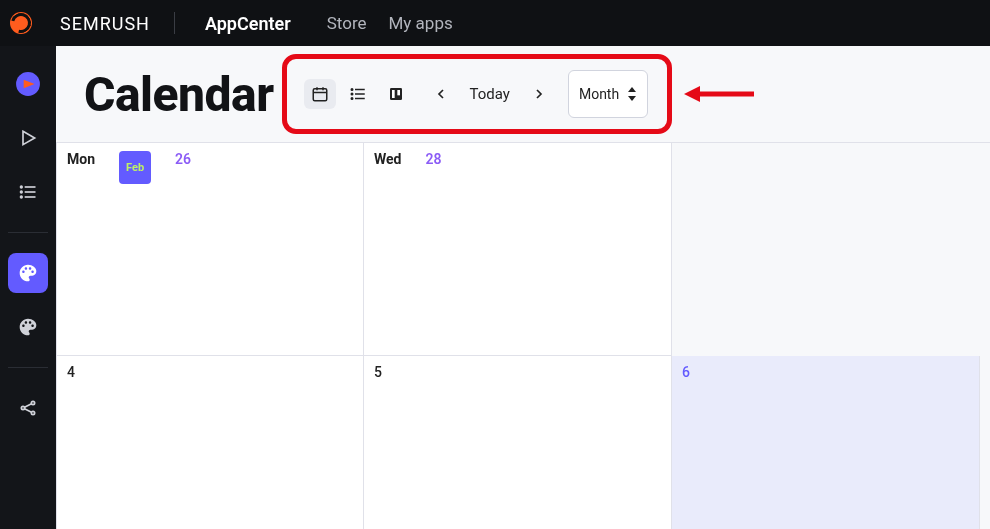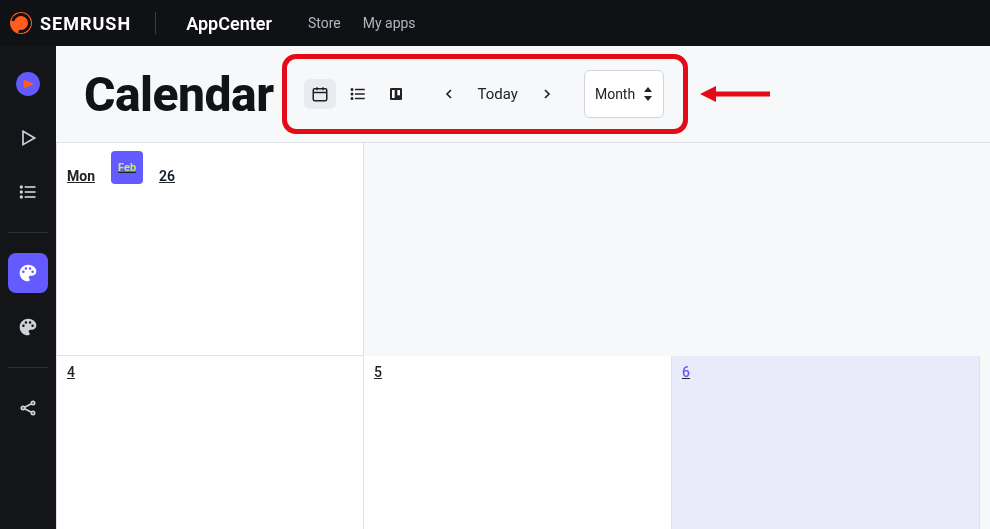--- a/index.html
+++ b/index.html
@@ -20,40 +20,40 @@
     --control-hover: #e9ebf0;
   }
   html, body { margin:0; padding:0; height:100%; font-family: -apple-system, BlinkMacSystemFont, "Segoe UI", Roboto, Arial, sans-serif; }
   body { background: var(--bg-page); color: var(--text-dark); width:990px; height:529px; overflow:hidden; position:relative; }
 
   
   .topbar { position:absolute; top:0; left:0; right:0; height:46px; background: var(--bg-dark); display:flex; align-items:center; padding:0 10px; gap:18px; color:#fff; }
   .brand { display:flex; align-items:center; gap:8px; }
   .brand-icon { width:22px; height:22px; border-radius:50%; background:#ff5c1e; display:flex; align-items:center; justify-content:center; }
   .brand-icon-inner { width:14px; height:14px; border:3px solid #111; border-radius:50%; border-left-color:transparent; transform:rotate(-30deg); }
-  .brand-text { font-weight:700; letter-spacing:1px; font-size:18px; }
+  .brand-text { font-weight:400; letter-spacing:1px; font-size:18px;margin-left:20px; }
   .brand-sep { width:1px; height:22px; background:#3a3d44; margin:0 2px 0 6px; }
   .appcenter { font-size:18px; font-weight:600; color:#fff;margin-left:10px; }
   .topnav { display:flex; gap:22px; margin-left:18px; }
-  .topnav a { color:#b2b5bd; font-size:14px; cursor:pointer; }
+  .topnav a { color:#b2b5bd; font-size:17px; cursor:pointer; }
 
   
   .sidebar { position:absolute; top:46px; left:0; bottom:0; width:56px; background: var(--bg-sidebar); display:flex; flex-direction:column; align-items:center; padding-top:18px; gap:14px; }
   .side-item { width:40px; height:40px; border-radius:8px; display:flex; align-items:center; justify-content:center; color:#cfd1d8; cursor:pointer; }
   .side-item.active { background: var(--accent-blue); color:#fff; }
   .side-sep { height:1px; width:40px; background:#2a2d34; margin:6px 0; }
 
   
   .page { position:absolute; top:46px; left:56px; right:0; bottom:0; background: var(--bg-page); }
   .page-head { display:flex; align-items:center; gap:16px; padding:18px 28px 6px 28px; position:relative; }
   .page-title { font-size:48px; font-weight:800; letter-spacing:-0.5px; }
 
   
   .toolbar-wrap { position:relative; display:inline-flex; }
-  .toolbar { display:flex; align-items:center; gap:22px; padding:6px 14px; }
+  .toolbar { display:flex; align-items:center; gap:14px; padding:6px 14px; }
   .annot-box { position:absolute; top:-10px; left:-8px; right:-10px; bottom:-10px; border:5px solid var(--red); border-radius:14px; pointer-events:none; }
   .annot-arrow { position:absolute; left:100%; top:50%; transform:translateY(-50%); margin-left:22px; display:flex; align-items:center; pointer-events:none; }
 
   .view-switch { display:flex; align-items:center; gap:6px; }
   .icon-btn { width:32px; height:30px; border-radius:6px; display:flex; align-items:center; justify-content:center; color:#333; cursor:pointer; }
   .icon-btn.active { background: var(--control-hover); }
 
   .nav-ctrl { display:flex; align-items:center; gap:6px; }
   .nav-btn { width:30px; height:30px; display:flex; align-items:center; justify-content:center; color:#333; cursor:pointer; border-radius:6px; }
   .today-btn { padding:0 8px; height:30px; display:flex; align-items:center; font-size:15px; color:#222; cursor:pointer; border-radius:6px; }
@@ -61,24 +61,24 @@
   .range-select { height:30px; border:1px solid var(--control-border); background: var(--control-bg); border-radius:6px; padding:8px 10px; display:flex; align-items:center; gap:8px; cursor:pointer; font-size:14px; color:#222; }
 
   
   .calendar { margin-top:12px; border-top:1px solid var(--border); }
   .row { display:flex; }
   .cell { width:308px; border-right:1px solid var(--border); border-bottom:1px solid var(--border); background: var(--bg-white); padding:8px 10px; box-sizing:border-box; position:relative; }
   .row1 .cell { height:213px; }
   .row2 .cell { height:213px; }
   .cell:first-child { border-left:1px solid var(--border); }
   .cell.highlight { background: var(--cell-high); }
-  .date-line { display:flex; align-items:flex-end; gap:16px; font-size:14px; font-weight:700; color:#222;text-decoration:underline; }
+  .date-line { display:flex; align-items:flex-start; gap:24px; font-size:14px; font-weight:700; color:#222; }
   .dow { font-weight:700; }
   .month-badge { background: var(--badge-blue); color:#bef264; font-size:11px; font-weight:700; padding:10px 7px; border-radius:4px; }
-  .daynum { color:#0f172a; font-weight:600; }
+  .daynum { color:#8b5cf6; font-weight:600; }
   .daynum.only { font-weight:500; color:#222; }
   .daynum.accent { color: var(--accent-blue); }
 </style>
 </head>
 <body>
 
 <div class="topbar">
   <div class="brand">
     <div class="brand-icon">
         <div class="brand-icon-inner"></div>
@@ -206,20 +206,26 @@
 
   <div class="calendar">
     <div class="row row1">
       <div class="cell">
         <div class="date-line">
           <span class="dow">Mon</span>
           <span class="month-badge">Feb</span>
           <span class="daynum">26</span>
         </div>
       </div>
+      <div class="cell">
+        <div class="date-line">
+          <span class="dow">Wed</span>
+          <span class="daynum">28</span>
+        </div>
+      </div>
     </div>
     <div class="row row2">
       <div class="cell">
         <div class="date-line">
           <span class="daynum only">4</span>
         </div>
       </div>
       <div class="cell">
         <div class="date-line">
           <span class="daynum only">5</span>

